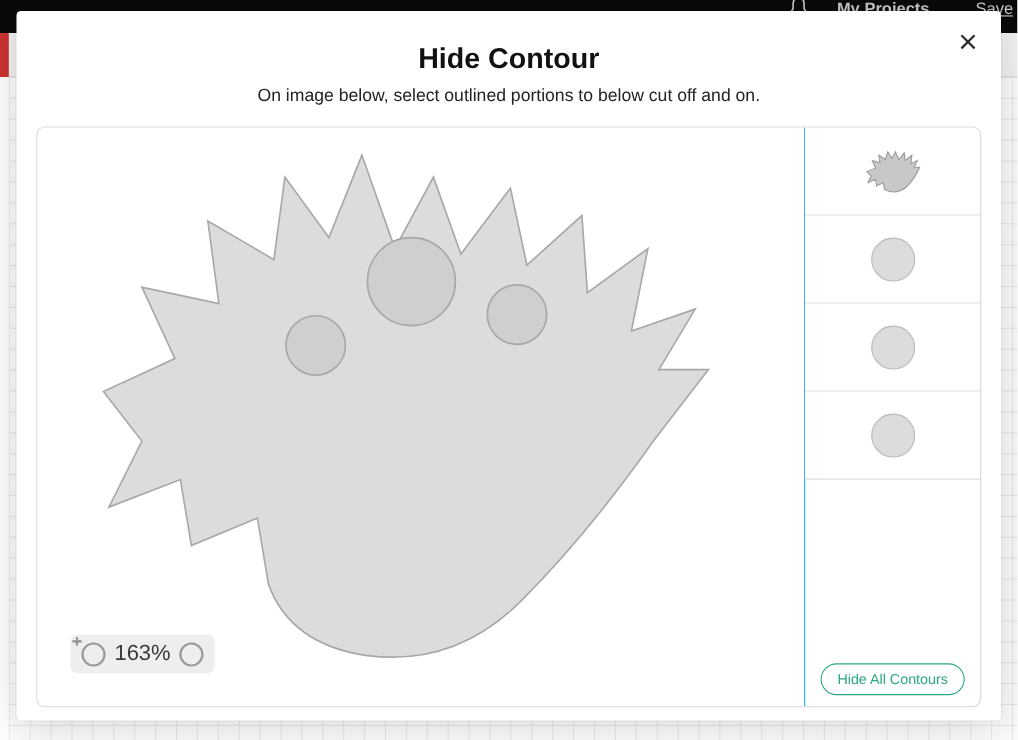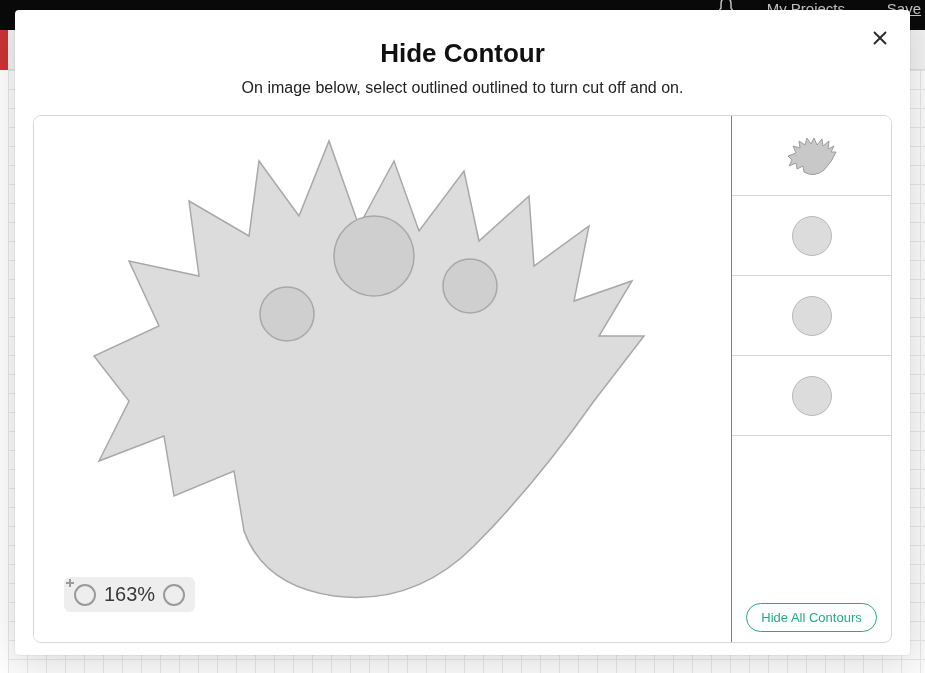--- a/index.html
+++ b/index.html
@@ -8,21 +8,21 @@
 
   
   .bg-topbar {
     position: absolute; top: 0; left: 0; width: 100%; height: 30px;
     background: #0a0a0a; display: flex; align-items: center;
     padding: 0 20px; color: #c8c8c8; font-size: 15px;
   }
   .bg-title { position: absolute; left: 200px; top: 0; line-height: 16px; }
   .bg-bell { position: absolute; right: 190px; top: -4px; }
   .bg-link { text-decoration: underline; }
-  .bg-projects { position: absolute; right: 80px; top: 0; }
+  .bg-projects { position: absolute; right: 80px; top: 0; font-weight: bold; }
   .bg-save { position: absolute; right: 4px; top: 0; }
 
   .bg-secondbar {
     position: absolute; top: 30px; left: 0; width: 100%; height: 40px;
     background: #f2f2f2; border-bottom: 1px solid #ddd;
   }
   .bg-red { position: absolute; top: 30px; left: 0; width: 8px; height: 40px; background: #cc3333; }
 
   .bg-grid {
     position: absolute; top: 70px; left: 8px; right: 0; bottom: 0;
@@ -129,21 +129,21 @@
 <div class="modal">
 
   <div class="close-btn">
     <svg width="16" height="16" viewBox="0 0 16 16">
       <line x1="2" y1="2" x2="14" y2="14" stroke="#2b2b2b" stroke-width="2"></line>
       <line x1="14" y1="2" x2="2" y2="14" stroke="#2b2b2b" stroke-width="2"></line>
     </svg>
   </div>
 
   <div class="modal-title">Hide Contour</div>
-  <div class="modal-subtitle">On image below, select outlined outlined to turn cut off and on.</div>
+  <div class="modal-subtitle">On image below, select outlined portions to below cut off and on.</div>
 
   <div class="panel">
 
     <div class="preview">
       <svg width="700" height="500" viewBox="0 0 700 500">
         <path d="M 60 240
                  L 95 285 L 65 345 L 130 320 L 140 380
                  L 200 355 L 210 415 
                  Q 230 470 300 480
                  Q 380 490 440 430

